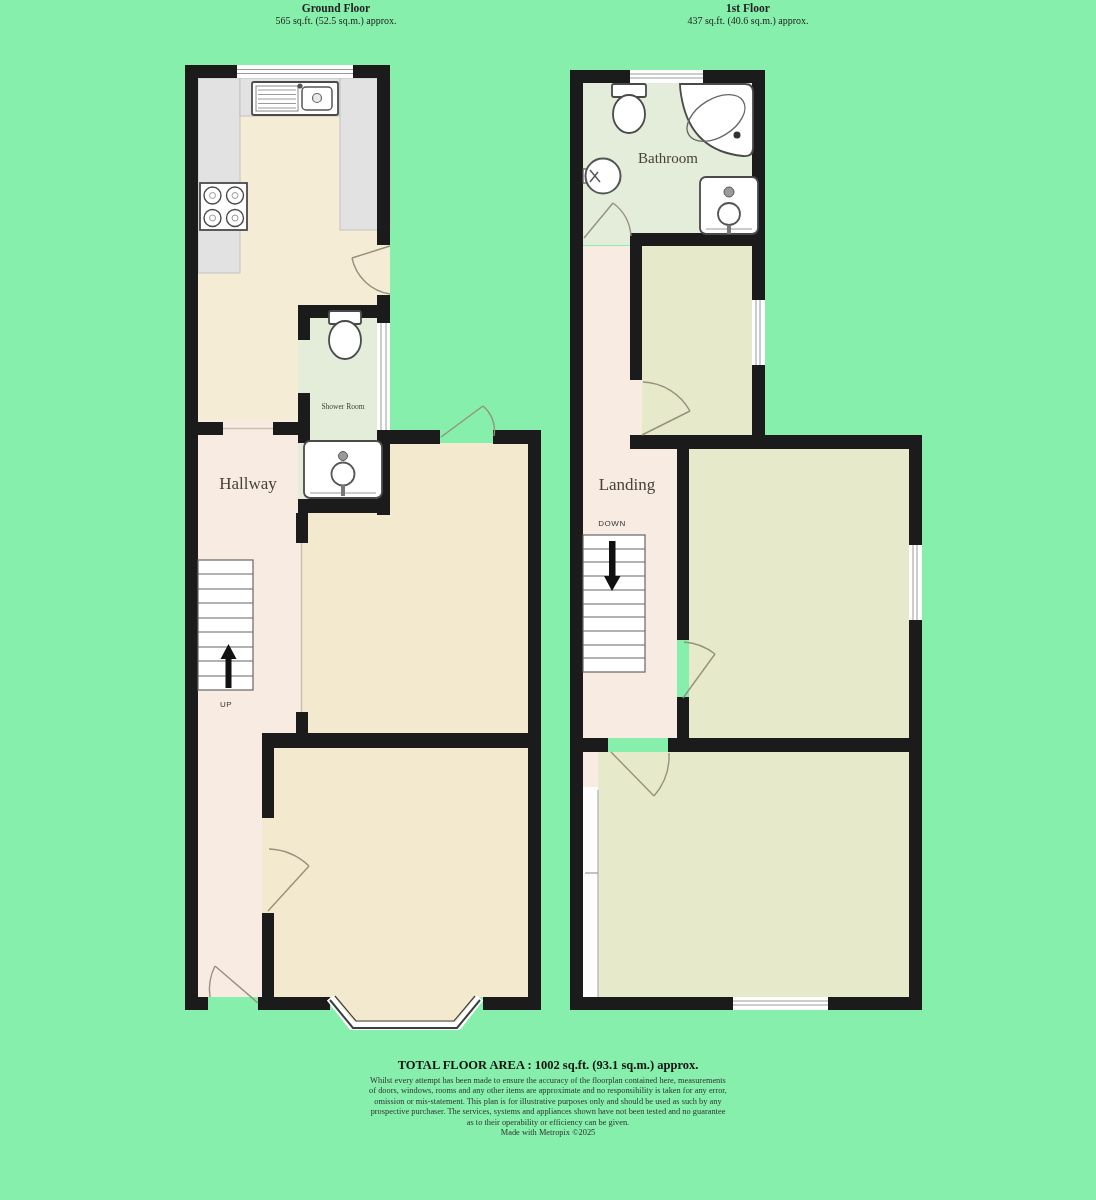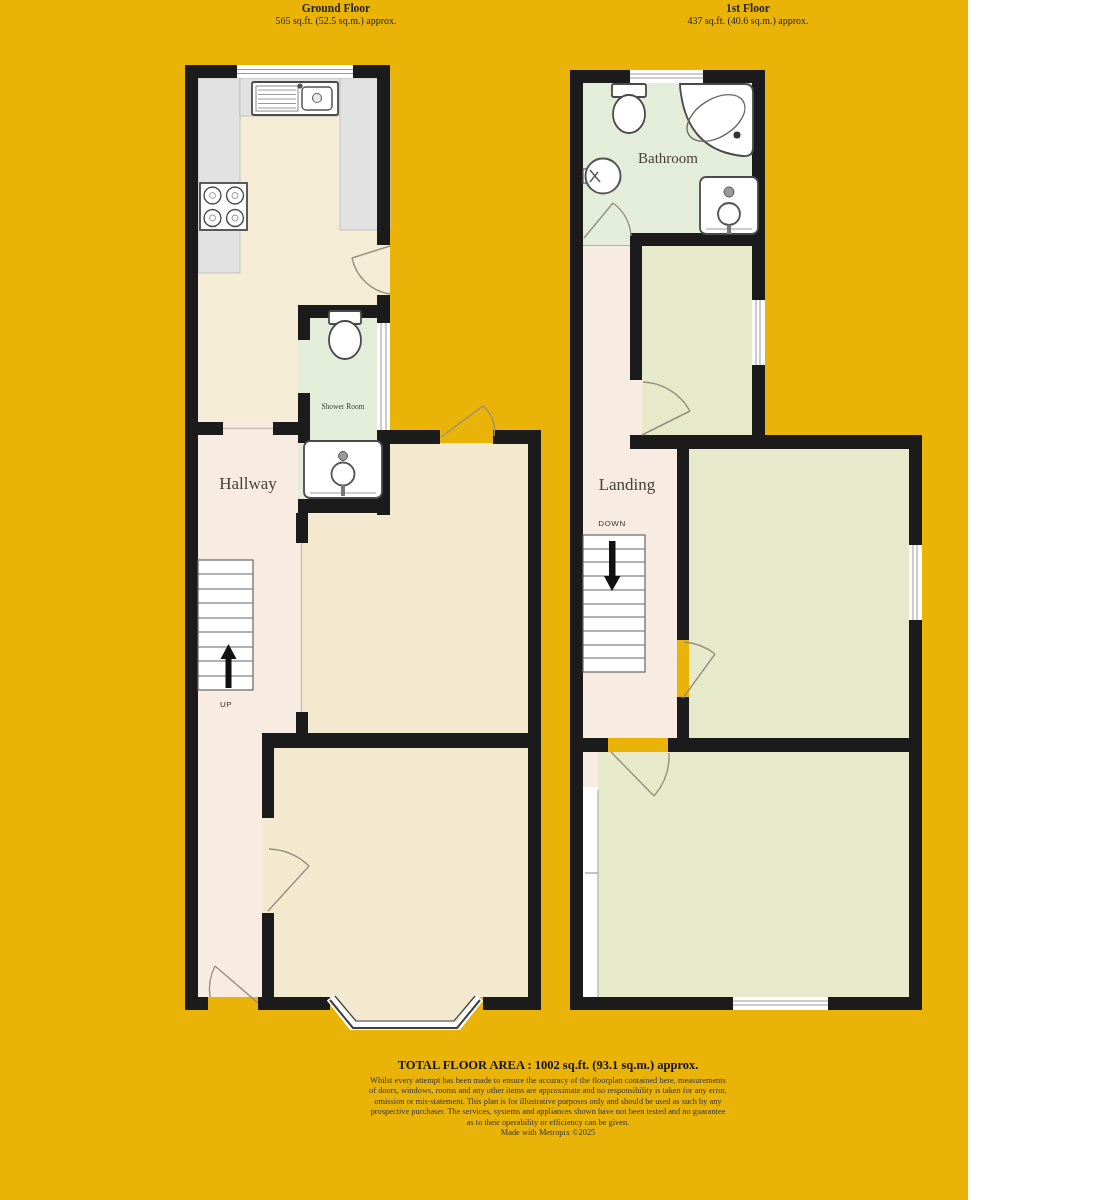--- a/index.html
+++ b/index.html
@@ -1,16 +1,16 @@
 <!DOCTYPE html>
 <html><head>
 <meta charset="utf-8">
 <style>
   html,body{margin:0;padding:0;background:#ffffff;}
-  .canvas{position:relative;width:968px;height:1200px;background:#eab308;overflow:hidden;text-decoration:underline;}
+  .canvas{position:relative;width:1096px;height:1200px;background:#86efac;overflow:hidden;text-decoration:underline;}
   svg{display:block;}
   .wall{fill:#1b1b1b;}
   .floor-kitchen{fill:#f4ecd4;}
   .floor-hall{fill:#f8ece2;}
   .floor-recep{fill:#f2e9cf;}
   .floor-wet{fill:#e3edda;}
   .floor-bed{fill:#e6eaca;}
   .counter{fill:#e2e2e2;stroke:#c2c2c2;stroke-width:1;}
   .win{fill:#ffffff;}
   .wline{stroke:#9a9a9a;stroke-width:1;fill:none;}

